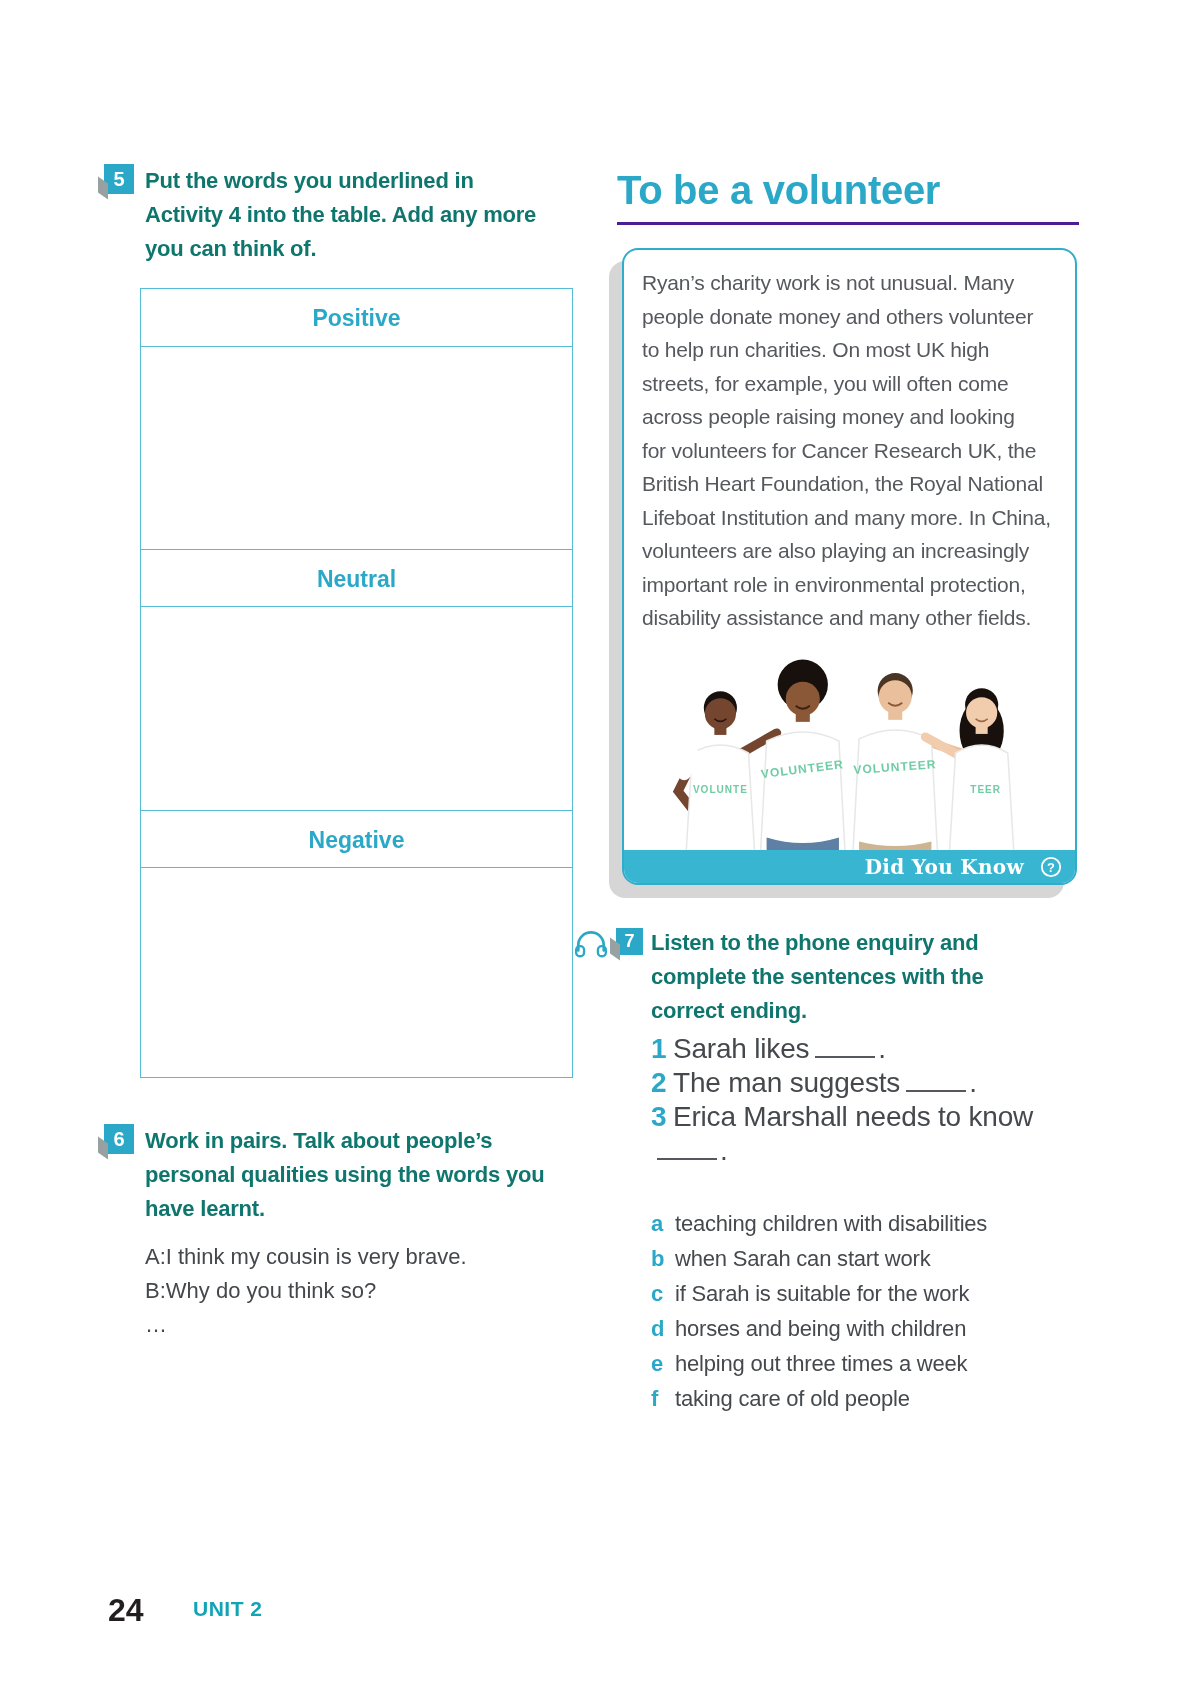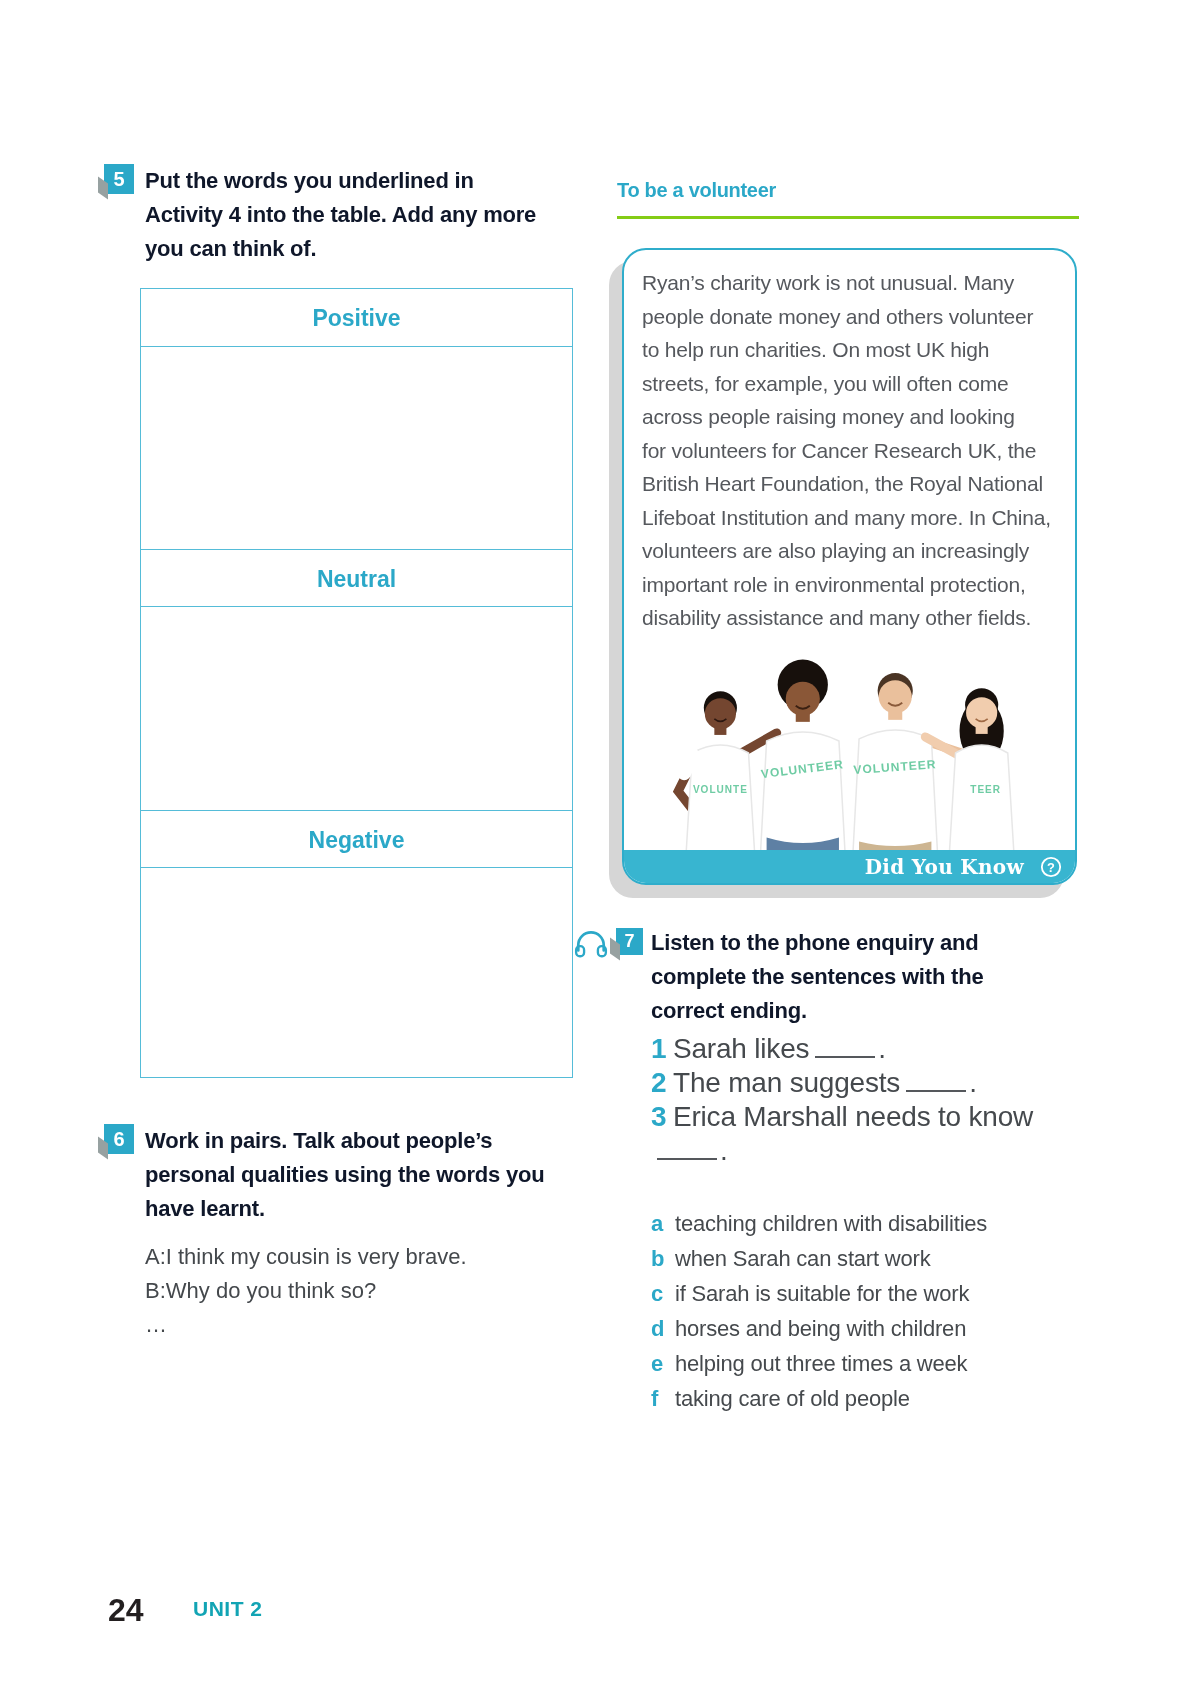--- a/index.html
+++ b/index.html
@@ -5,44 +5,44 @@
   html,body{margin:0;padding:0;background:#ffffff;}
   .page{position:relative;width:1190px;height:1683px;background:#ffffff;overflow:hidden;
         font-family:"Liberation Sans",sans-serif;color:#3c4043;}
 
   
   .badge{position:relative;z-index:0;width:30px;height:30px;background:#2BA8C8;color:#fff;
          font-weight:bold;font-size:20px;line-height:30px;text-align:center;flex:0 0 30px;}
   .badge::before{content:"";position:absolute;z-index:-1;left:-6px;bottom:-2px;width:10px;height:16px;
          background:#97A1A1;transform:skewY(35deg);}
 
-  .task-lines{font-weight:bold;font-size:22px;line-height:34px;color:#0f172a;letter-spacing:-0.2px;}
+  .task-lines{font-weight:bold;font-size:22px;line-height:34px;color:#0f766e;letter-spacing:-0.2px;}
   .activity{position:absolute;display:flex;gap:11px;align-items:flex-start;}
 
   
   .word-table{position:absolute;left:140px;top:288px;width:433px;height:790px;
               border:1.5px solid #55BCD8;box-sizing:border-box;display:flex;flex-direction:column;}
   .thead{height:58px;line-height:58px;text-align:center;font-weight:bold;font-size:23px;color:#2BA8C8;
          border-bottom:1.5px solid #55BCD8;box-sizing:border-box;}
   .thead.mid{border-top:1.5px solid #55BCD8;}
   .tcell{box-sizing:border-box;}
   .tcell.c1{height:202px;}
   .tcell.c2{height:203px;}
   .tcell.c3{flex:1;}
 
   
   .dialogue{margin-top:14px;font-size:22px;line-height:34px;color:#44484c;font-weight:normal;}
 
   
   .heading{position:absolute;left:617px;top:170px;width:462px;color:#2BA8C8;font-weight:bold;
-           font-size:20px;line-height:40px;letter-spacing:-0.3px;border-bottom:3px solid #84cc16;
-           padding-bottom:6px;box-sizing:border-box;}
+           font-size:40px;line-height:40px;letter-spacing:-0.3px;border-bottom:3px solid #4c1d95;
+           padding-bottom:12px;box-sizing:border-box;}
 
   .infobox{position:absolute;left:622px;top:248px;width:455px;height:637px;background:#fff;
-           border:2.5px solid #2FADCB;border-radius:24px;box-sizing:border-box;overflow:hidden;
+           border:2.5px solid #2FADCB;border-radius:16px;box-sizing:border-box;overflow:hidden;
            box-shadow:-13px 13px 0 #D6D6D6;}
   .passage{position:absolute;left:18px;top:16px;width:428px;font-size:21px;line-height:33.5px;
            color:#55585d;letter-spacing:-0.2px;font-weight:normal;}
   .photo{position:absolute;left:18px;bottom:31px;width:412px;height:202px;}
   .dyk-bar{position:absolute;left:0;right:0;bottom:0;height:33px;background:#38B5D0;display:flex;
            align-items:center;justify-content:flex-end;gap:16px;padding-right:13px;box-sizing:border-box;}
   .dyk-label{color:#fff;font-family:"DejaVu Serif",serif;font-weight:bold;font-size:20px;letter-spacing:0.3px;}
 
   
   #activity7{position:absolute;left:574px;top:926px;width:510px;display:flex;gap:8px;align-items:flex-start;}

